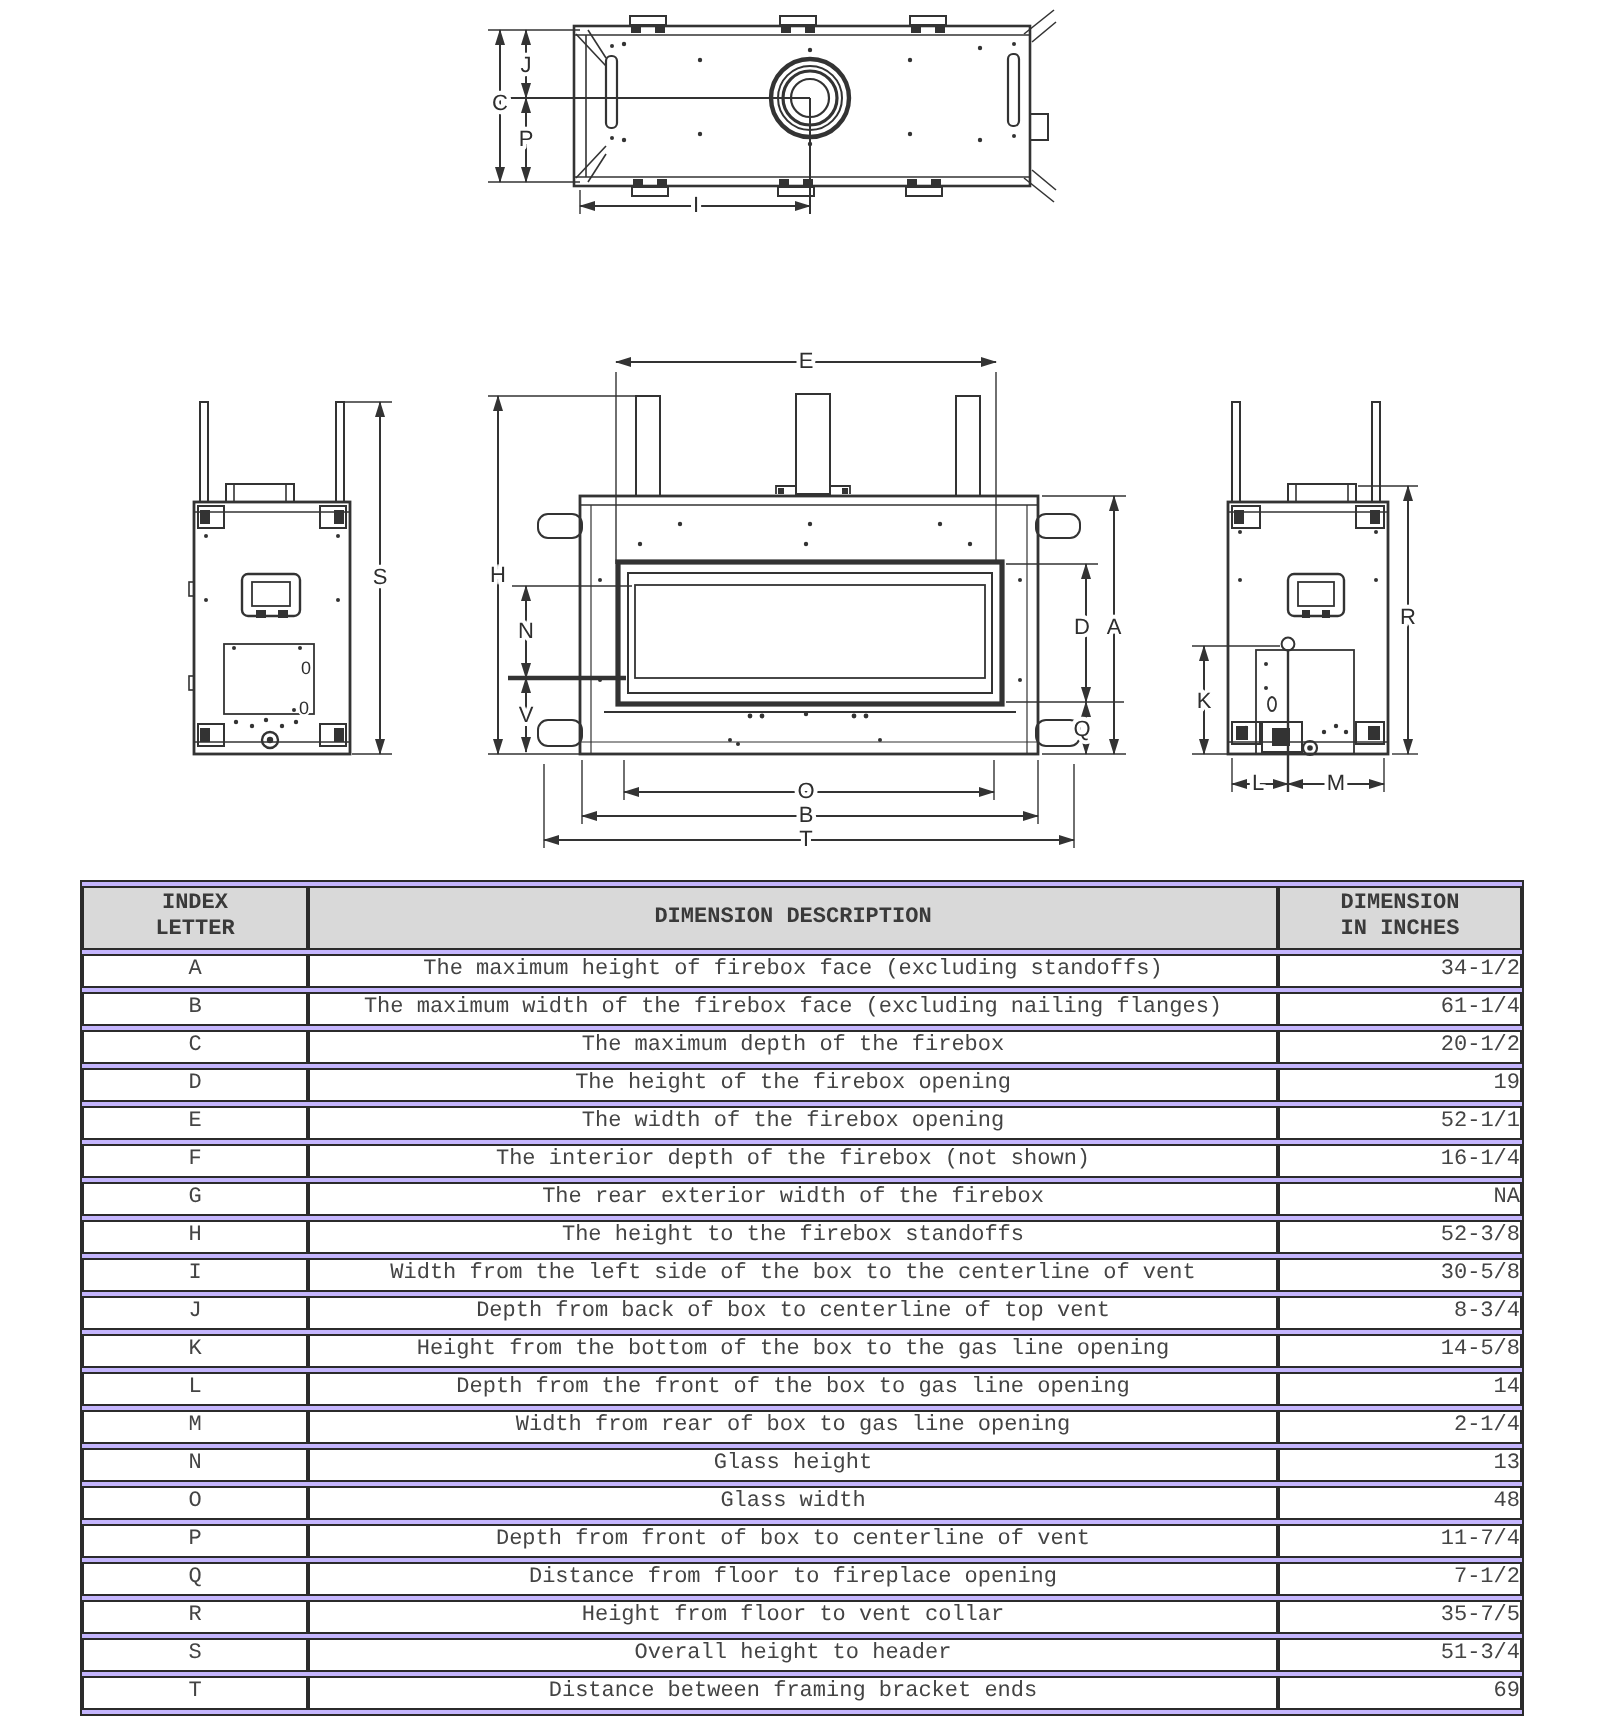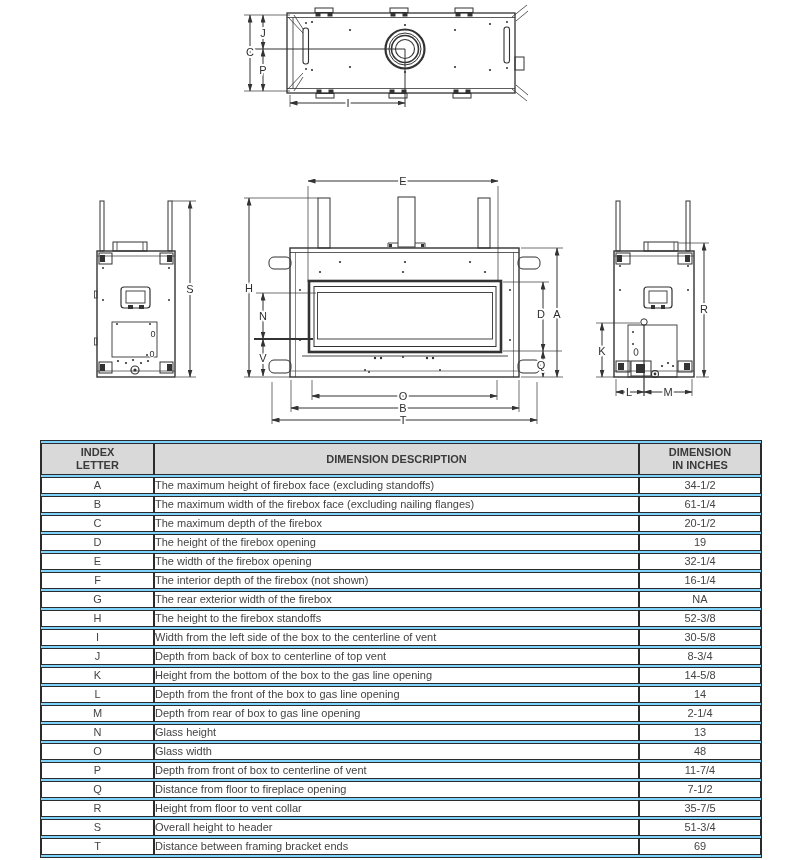--- a/index.html
+++ b/index.html
@@ -12,38 +12,39 @@
   .dimlbl{
     font-size:11px;fill:#2e2e2e;text-anchor:middle;
     paint-order:stroke;stroke:#ffffff;stroke-width:4px;stroke-linejoin:round;
   }
   .zero{
     font-size:9px;fill:#2e2e2e;text-anchor:middle;
     paint-order:stroke;stroke:#ffffff;stroke-width:2px;
   }
   .tbl-wrap{position:absolute;left:40px;top:440px;width:720px;}
   table.dim{
-    width:720px;table-layout:fixed;background:#7dd3fc;
+    width:720px;table-layout:fixed;background:#c4b5fd;
     border-collapse:separate;border-spacing:0 2px;
     border:1px solid #2b2b2b;
+    font-family:Liberation Mono, monospace;
   }
   table.dim th{
     background:#d9d9d9;border:1px solid #2b2b2b;
     font-size:11px;font-weight:bold;color:#3a3a3a;
     line-height:13px;padding:2px 0;text-align:center;vertical-align:middle;
     white-space:pre-line;
   }
   table.dim td{
     border:1px solid #2b2b2b;font-size:11px;color:#444;
     line-height:15px;height:15px;padding:0;background:#fff;
     overflow:hidden;white-space:nowrap;
   }
   td.c-letter{text-align:center;}
-  td.c-desc{text-align:left;padding-left:8px;}
-  td.c-inches{text-align:center;}
+  td.c-desc{text-align:center;padding-left:8px;}
+  td.c-inches{text-align:right;}
 </style>
 </head>
 <body>
 
 <div id="drawing">
 <svg width="800" height="438" viewBox="0 0 800 438" xmlns="http://www.w3.org/2000/svg">
   <defs>
     <marker id="arr" viewBox="0 0 8 5" refX="7.5" refY="2.5" markerWidth="8" markerHeight="5" orient="auto-start-reverse">
       <path d="M0,0 L8,2.5 L0,5 Z" fill="#333"></path>
     </marker>
@@ -397,21 +398,21 @@
 
   <tr>
     <td class="c-letter">D</td>
     <td class="c-desc">The height of the firebox opening</td>
     <td class="c-inches">19</td>
   </tr>
 
   <tr>
     <td class="c-letter">E</td>
     <td class="c-desc">The width of the firebox opening</td>
-    <td class="c-inches">32-1/4</td>
+    <td class="c-inches">52-1/1</td>
   </tr>
 
   <tr>
     <td class="c-letter">F</td>
     <td class="c-desc">The interior depth of the firebox (not shown)</td>
     <td class="c-inches">16-1/4</td>
   </tr>
 
   <tr>
     <td class="c-letter">G</td>
@@ -444,21 +445,21 @@
   </tr>
 
   <tr>
     <td class="c-letter">L</td>
     <td class="c-desc">Depth from the front of the box to gas line opening</td>
     <td class="c-inches">14</td>
   </tr>
 
   <tr>
     <td class="c-letter">M</td>
-    <td class="c-desc">Depth from rear of box to gas line opening</td>
+    <td class="c-desc">Width from rear of box to gas line opening</td>
     <td class="c-inches">2-1/4</td>
   </tr>
 
   <tr>
     <td class="c-letter">N</td>
     <td class="c-desc">Glass height</td>
     <td class="c-inches">13</td>
   </tr>
 
   <tr>

